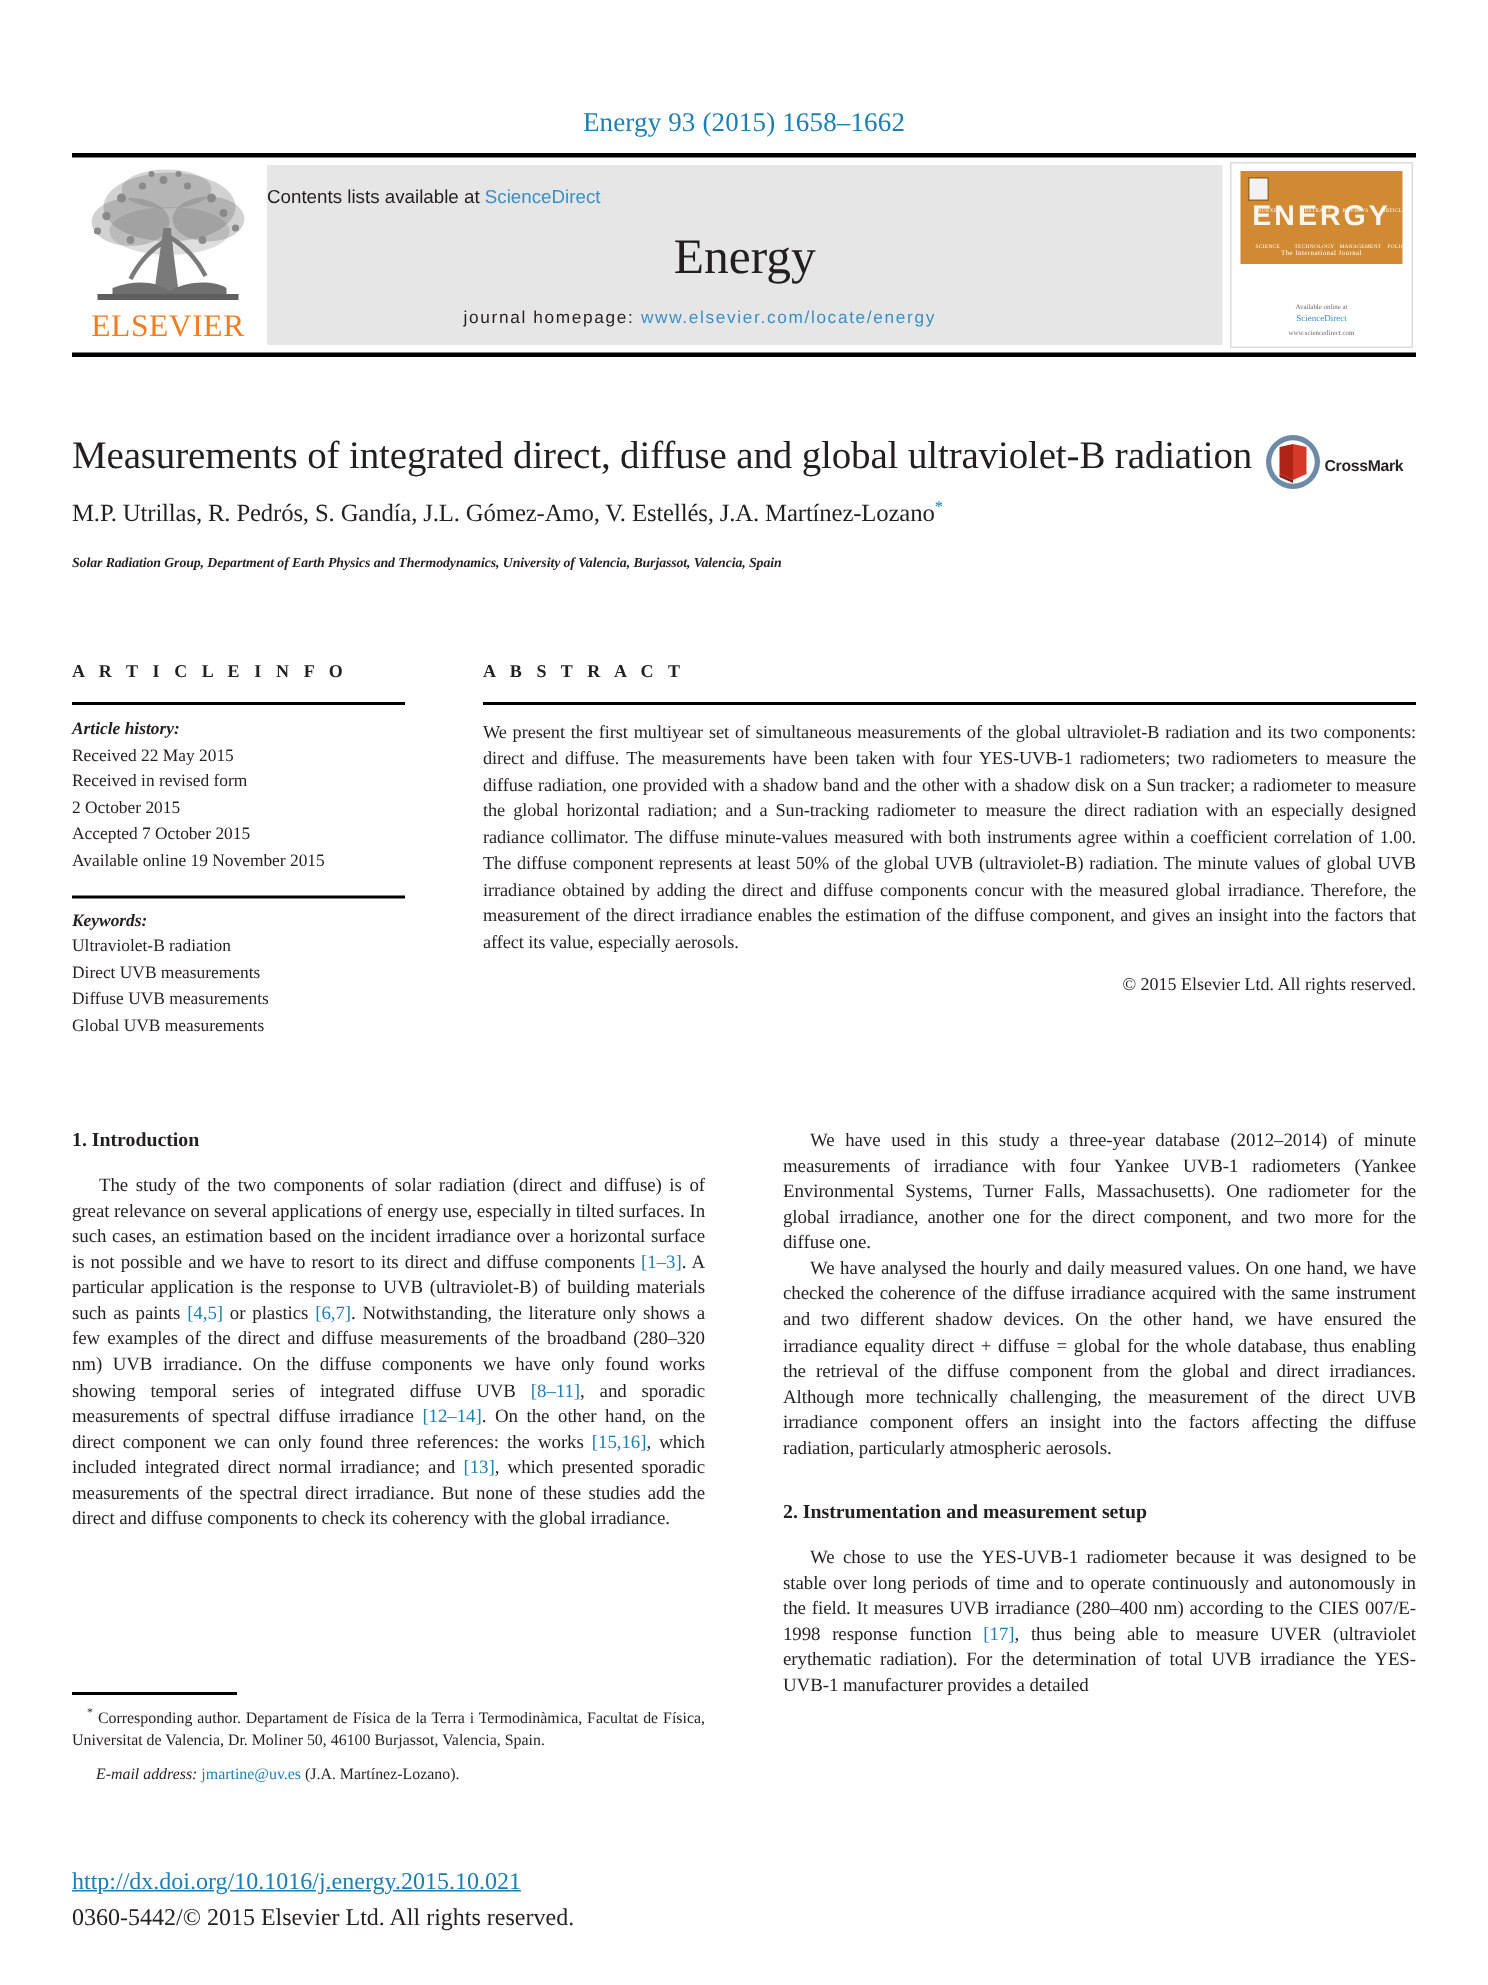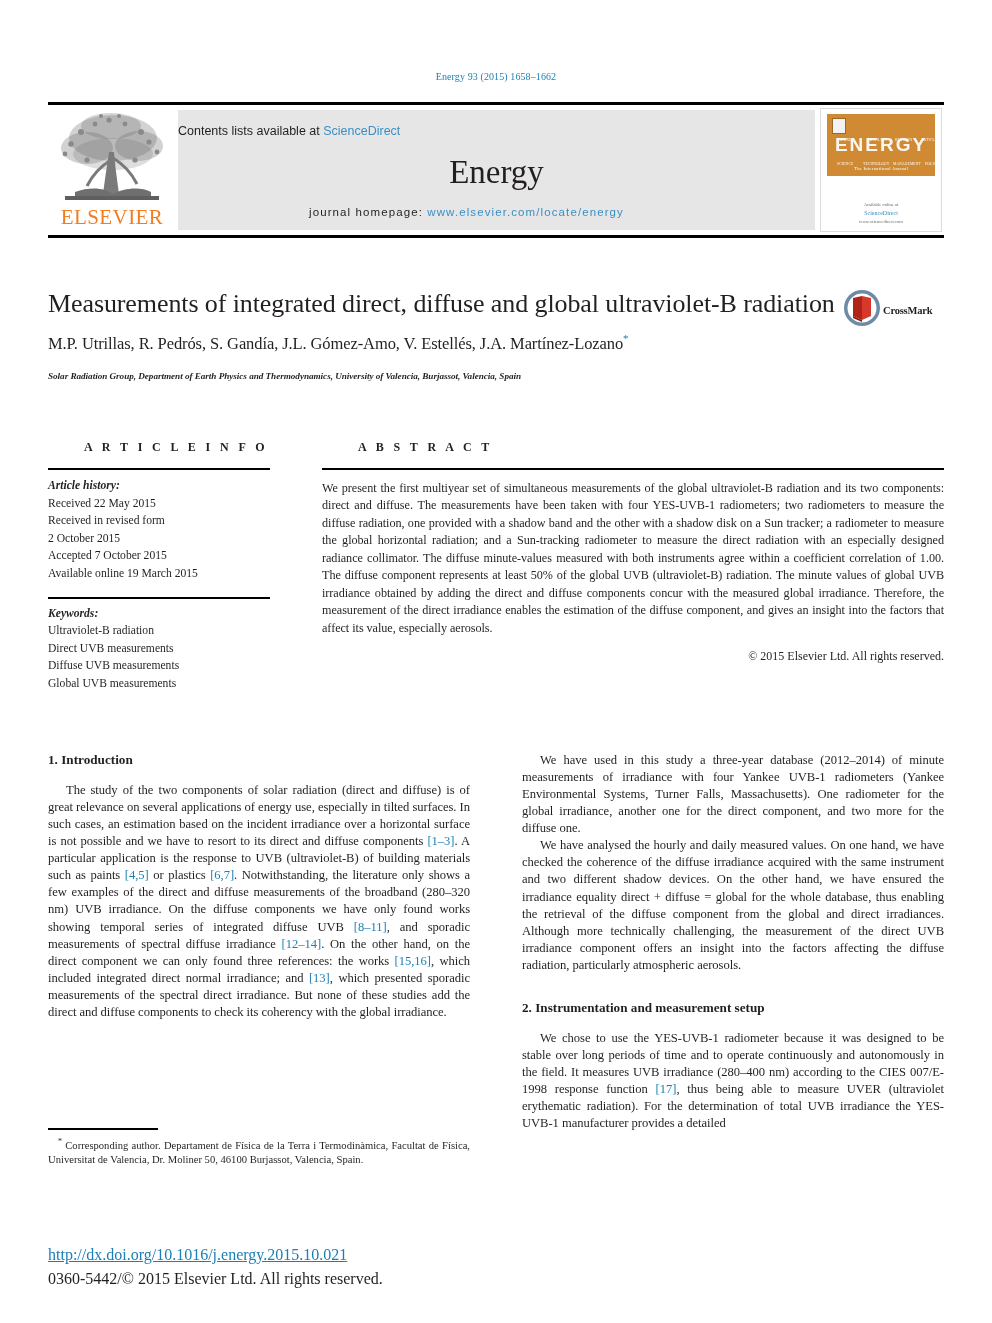--- a/index.html
+++ b/index.html
@@ -22,21 +22,21 @@
     width: 992px;
     height: 1323px;
   }
 
   
   .running-head {
     position: absolute;
     left: 0; top: 71px;
     width: 992px;
     text-align: center;
-    font-size: 10px;
+    font-size: 18px;
     color: #1a7fb5;
     letter-spacing: 0.1px;
   }
 
   
   .masthead {
     position: absolute;
     left: 48px; top: 102px;
     width: 896px;
     height: 136px;
@@ -215,21 +215,21 @@
   
   .crossmark {
     position: absolute;
     left: 843px; top: 289px;
     width: 92px;
     height: 46px;
   }
   .crossmark-label {
     position: absolute;
     left: 40px; top: 16px;
-    font-family: Liberation Serif, serif;
+    font-family: Liberation Sans, sans-serif;
     font-weight: bold;
     font-size: 10.5px;
     color: #231f20;
     letter-spacing: -0.2px;
   }
 
   
   .info-abstract {
     position: absolute;
     left: 48px; top: 440px;
@@ -240,21 +240,20 @@
     background: #000;
     width: 100%;
   }
   .section-head {
     font-family: "Liberation Serif", serif;
     font-weight: bold;
     font-size: 12px;
     letter-spacing: 3.4px;
     color: #231f20;
     margin-bottom: 13px;
-    margin-left: 36px;
   }
   .col-info {
     position: absolute;
     left: 0; top: 0;
     width: 222px;
   }
   .col-abs {
     position: absolute;
     left: 274px; top: 0;
     width: 622px;
@@ -471,21 +470,21 @@
 
     <div class="col-info">
       <div class="section-head">A R T I C L E   I N F O</div>
       <div class="rule-medium"></div>
       <div class="info-body">
         <div class="lbl">Article history:</div>
         <div>Received 22 May 2015</div>
         <div>Received in revised form</div>
         <div>2 October 2015</div>
         <div>Accepted 7 October 2015</div>
-        <div>Available online 19 March 2015</div>
+        <div>Available online 19 November 2015</div>
       </div>
       <div class="rule-medium gap-rule"></div>
       <div class="kw-block">
         <div class="lbl" style="font-style:italic;font-weight:bold;">Keywords:</div>
         <div>Ultraviolet-B radiation</div>
         <div>Direct UVB measurements</div>
         <div>Diffuse UVB measurements</div>
         <div>Global UVB measurements</div>
       </div>
     </div>
@@ -509,20 +508,21 @@
       <p class="para">We have used in this study a three-year database (2012–2014) of minute measurements of irradiance with four Yankee UVB-1 radiometers (Yankee Environmental Systems, Turner Falls, Massachusetts). One radiometer for the global irradiance, another one for the direct component, and two more for the diffuse one.</p>
       <p class="para">We have analysed the hourly and daily measured values. On one hand, we have checked the coherence of the diffuse irradiance acquired with the same instrument and two different shadow devices. On the other hand, we have ensured the irradiance equality direct + diffuse = global for the whole database, thus enabling the retrieval of the diffuse component from the global and direct irradiances. Although more technically challenging, the measurement of the direct UVB irradiance component offers an insight into the factors affecting the diffuse radiation, particularly atmospheric aerosols.</p>
       <h2 class="h2 spaced">2. Instrumentation and measurement setup</h2>
       <p class="para"><span>We chose to use the YES-UVB-1 radiometer because it was designed to be stable over long periods of time and to operate continuously and autonomously in the field. It measures UVB irradiance (280–400 nm) according to the CIES 007/E-1998 response function </span><span class="ref-link">[17]</span><span>, thus being able to measure UVER (ultraviolet erythematic radiation). For the determination of total UVB irradiance the YES-UVB-1 manufacturer provides a detailed</span></p>
     </div>
   </div>
 
   <div class="footnote">
     <div class="fn-rule"></div>
     <div class="fn-text"><span class="fn-star">*</span><span> Corresponding author. Departament de Física de la Terra i Termodinàmica, Facultat de Física, Universitat de Valencia, Dr. Moliner 50, 46100 Burjassot, Valencia, Spain.</span></div>
+    <div class="fn-email"><span class="lbl">E-mail address:</span> <span class="mail">jmartine@uv.es</span> <span>(J.A. Martínez-Lozano).</span></div>
   </div>
 
   <div class="doi-block">
     <div class="doi-link">http://dx.doi.org/10.1016/j.energy.2015.10.021</div>
     <div>0360-5442/© 2015 Elsevier Ltd. All rights reserved.</div>
   </div>
 
 </div>
 
 </body></html>

